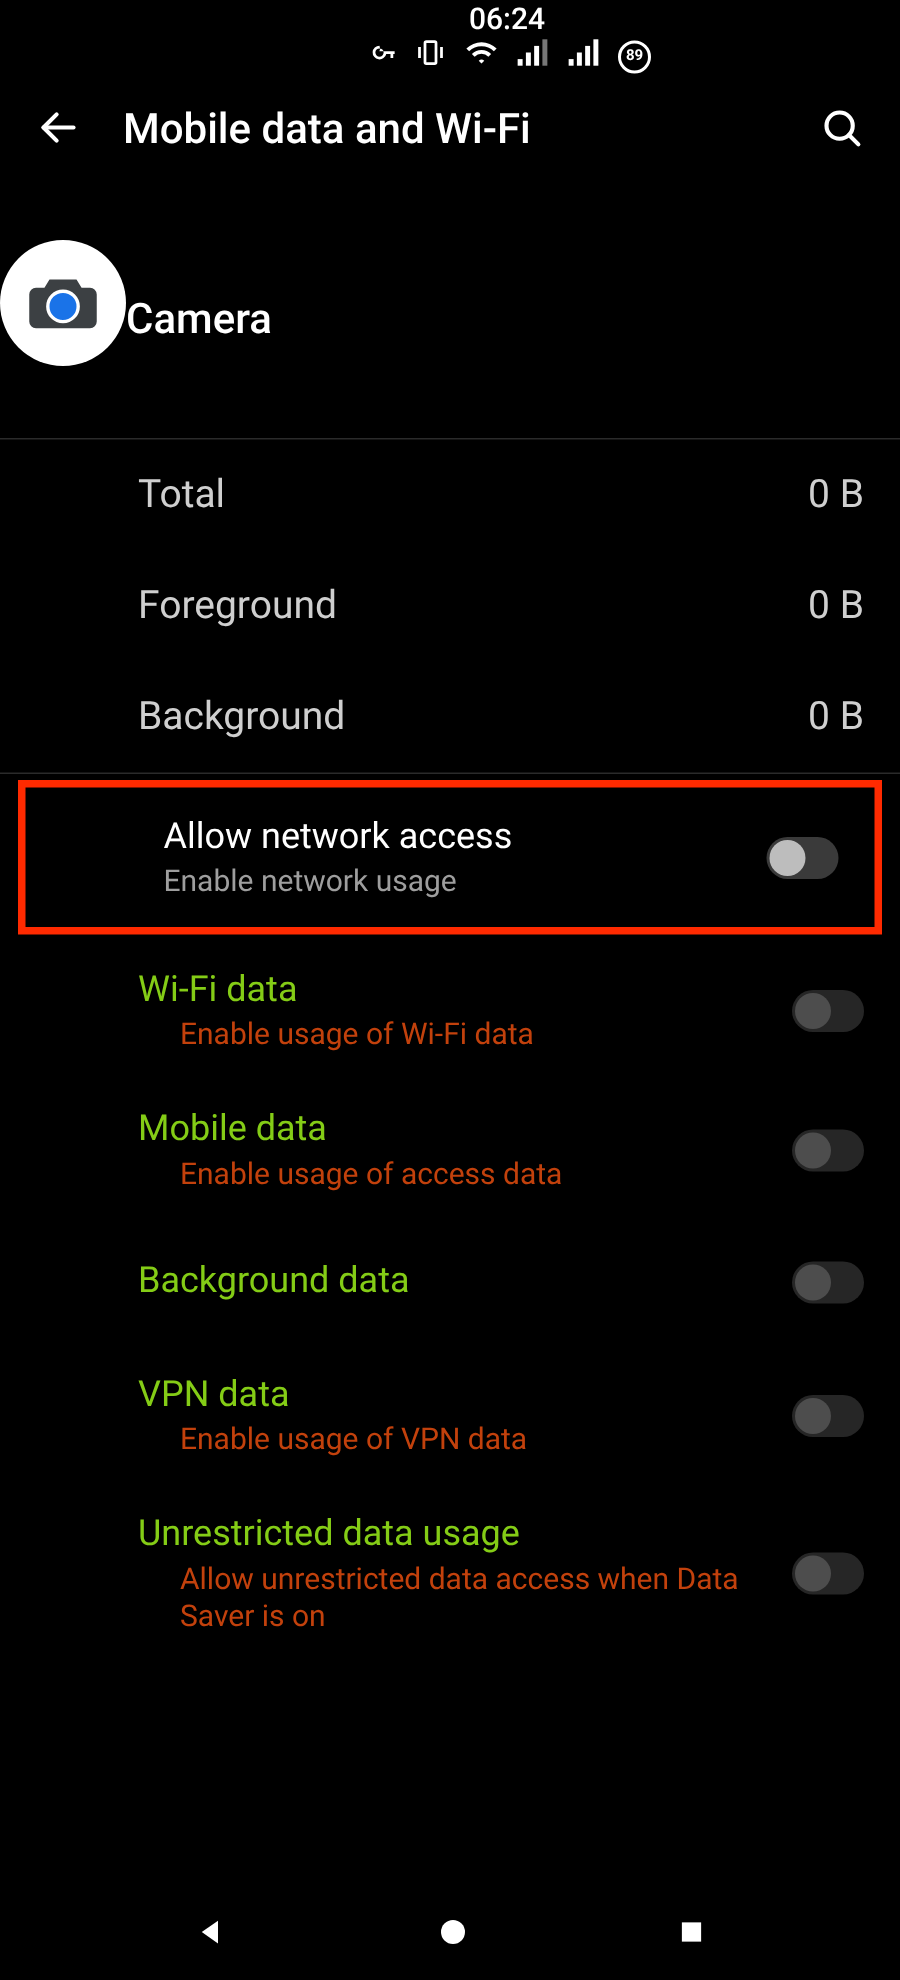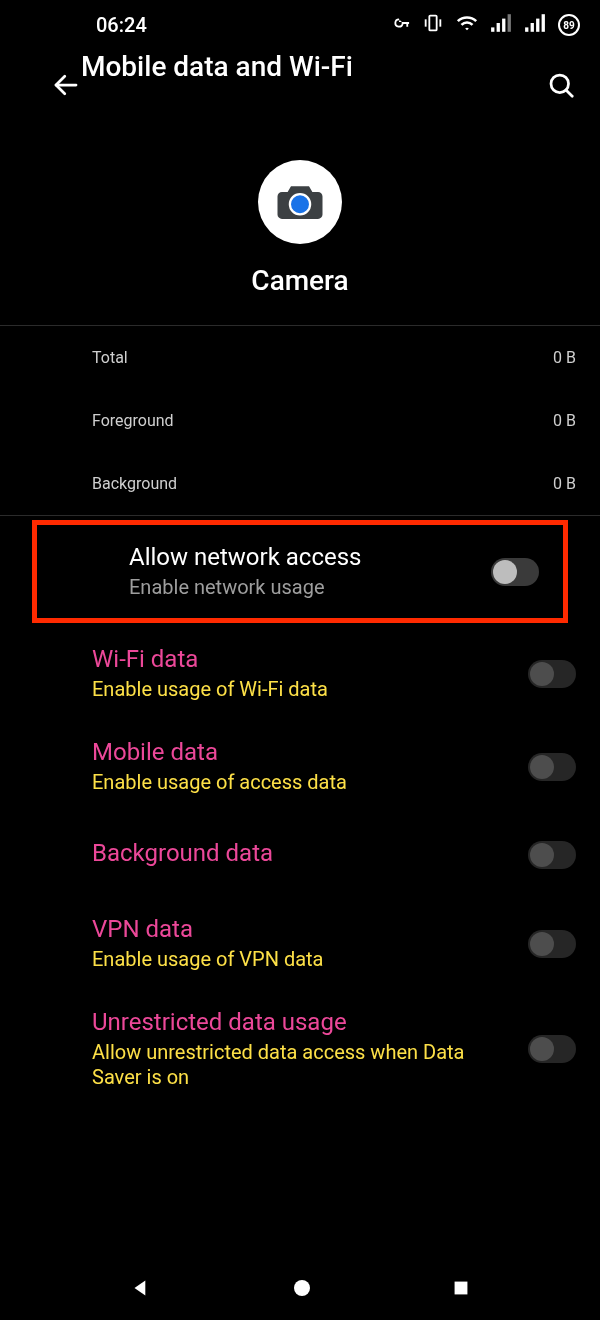--- a/index.html
+++ b/index.html
@@ -13,52 +13,54 @@
   }
   
   .status-bar {
     height: 50px;
     display: flex;
     align-items: center;
     justify-content: space-between;
     padding: 0 20px 0 96px;
     font-size: 20px;
     font-weight: 500;
+    flex-direction: column;
   }
   .status-right {
     display: flex;
     align-items: center;
     gap: 12px;
   }
   .status-right svg, .status-right .glyph {
     width: 22px; height: 22px;
   }
   .badge89 {
     width: 22px; height: 22px; border: 2px solid #fff; border-radius: 50%;
     display: flex; align-items: center; justify-content: center;
     font-size: 10px; font-weight: 700;
   }
 
   
   .app-bar {
     height: 70px;
     display: flex;
+    align-items: center;
     padding: 0 24px;
-    margin-left: 27px;
+    gap: 28px;
   }
   .app-bar .title {
     flex: 1;
     font-size: 28px;
     font-weight: 500;
   }
 
   
   .app-header {
     display: flex;
-    flex-direction: column;
+    flex-direction: row;
     align-items: center;
     padding: 40px 0 28px 0;
     border-bottom: 1px solid #2b2b2b;
   }
   .app-icon-wrap {
     width: 84px; height: 84px; border-radius: 50%;
     background: #fff;
     display: flex; align-items: center; justify-content: center;
     margin-bottom: 20px;
   }
@@ -66,21 +68,21 @@
     font-size: 28px;
     font-weight: 500;
   }
 
   
   .data-row {
     display: flex;
     align-items: center;
     justify-content: space-between;
     padding: 22px 24px 22px 92px;
-    font-size: 16px;
+    font-size: 26px;
     color: #cfcfcf;
   }
   .data-row .value { color: #cfcfcf; }
 
   .divider {
     height: 1px;
     background: #2b2b2b;
   }
 
   .setting-row {
@@ -96,42 +98,42 @@
   .setting-title {
     font-size: 24px;
     color: #fff;
     margin-bottom: 4px;
   }
   .setting-sub {
     font-size: 20px;
     color: #9e9e9e;
     line-height: 1.25;
   }
-  .setting-row.disabled .setting-title { color: #ec4899; }
-  .setting-row.disabled .setting-sub   { color: #fde047; }
+  .setting-row.disabled .setting-title { color: #84cc16; }
+  .setting-row.disabled .setting-sub   { color: #c2410c; margin-left: 28px; }
 
   
   .toggle {
     width: 48px; height: 28px; border-radius: 14px;
     background: #3a3a3a;
     position: relative;
     flex-shrink: 0;
   }
   .toggle .knob {
     width: 24px; height: 24px; border-radius: 50%;
     background: #bdbdbd;
     position: absolute; top: 2px; left: 2px;
   }
   .toggle.disabled { background: #262626; }
   .toggle.disabled .knob { background: #4d4d4d; }
 
   
   .highlight-box {
     border: 5px solid #ff2a00;
-    margin: 4px 32px;
+    margin: 4px 12px;
   }
 
   
   .nav-bar {
     position: absolute;
     left: 0; right: 0; bottom: 0;
     height: 60px;
     display: flex;
     align-items: center;
     justify-content: space-around;

